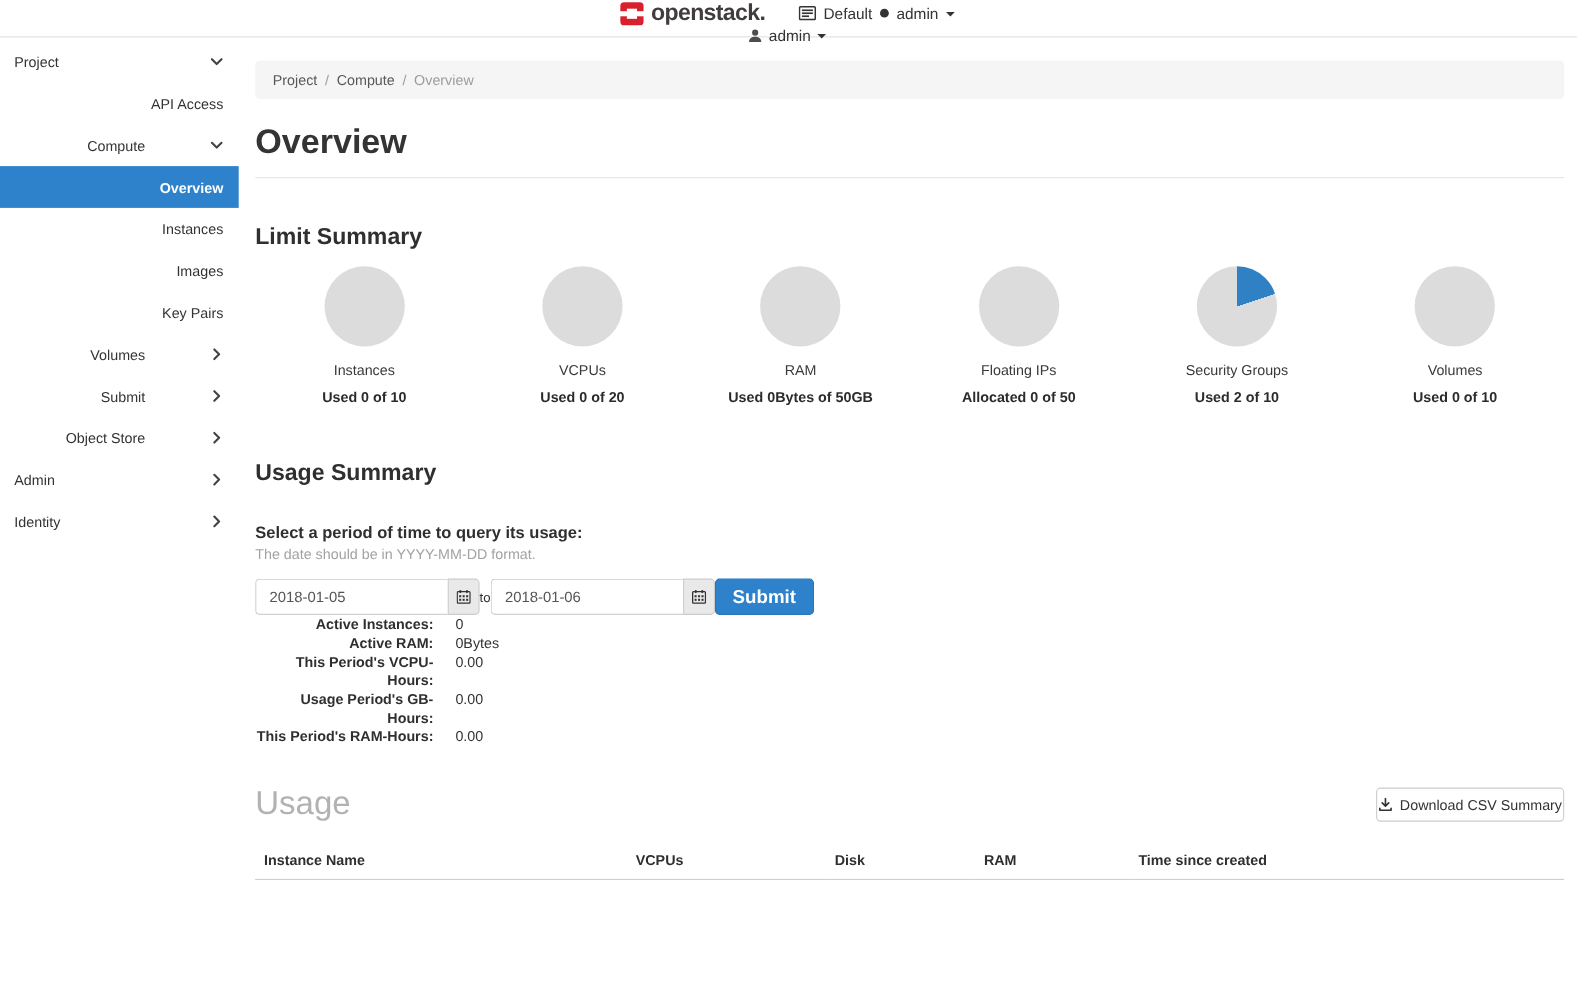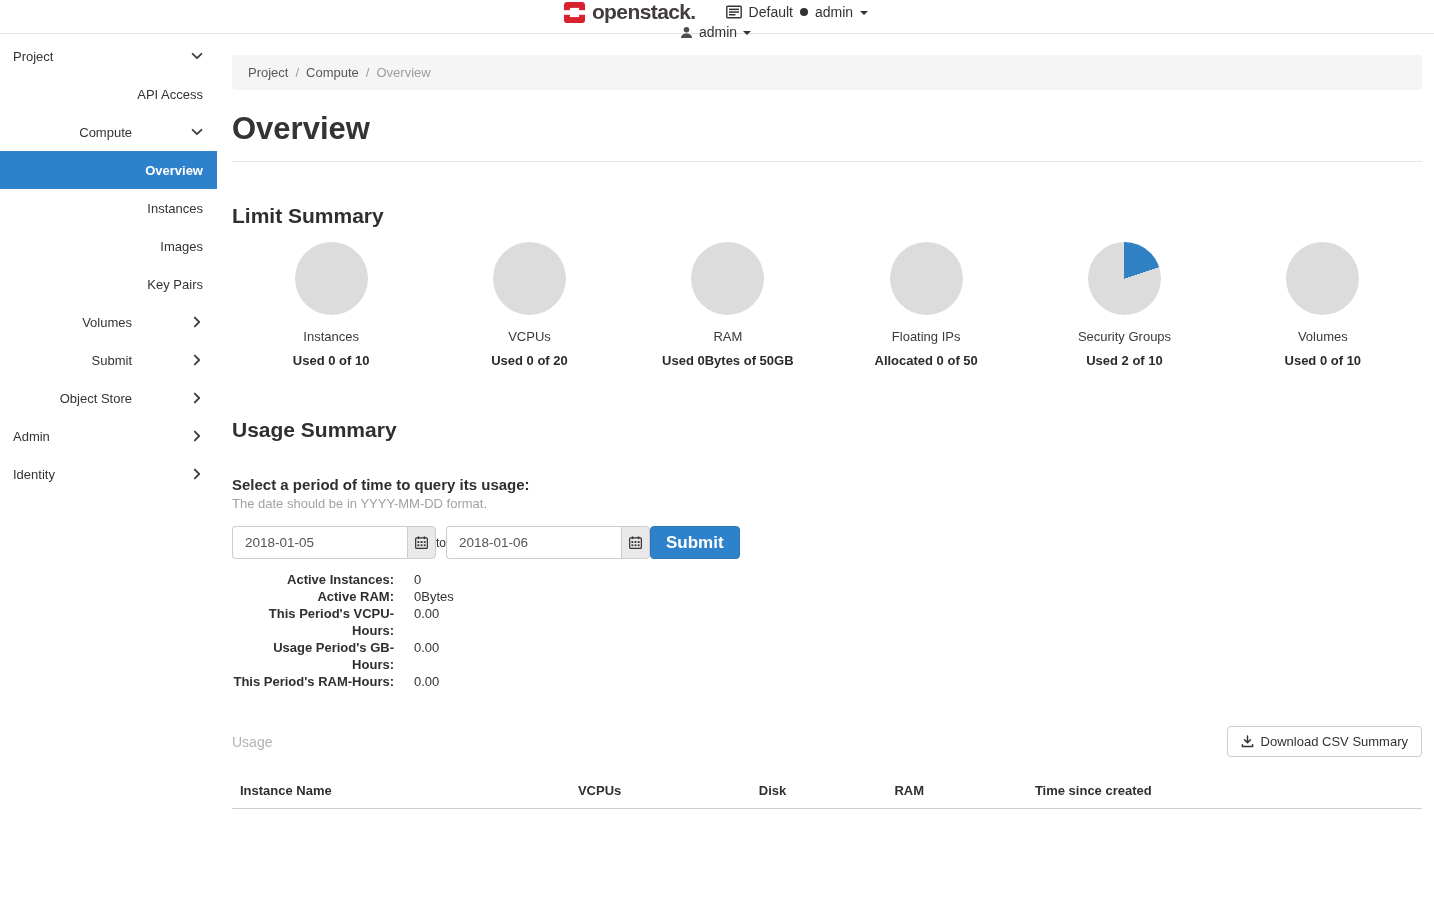--- a/index.html
+++ b/index.html
@@ -70,30 +70,30 @@
   .addon {
     width: 29px; height: 33px; display: flex; align-items: center; justify-content: center;
     background: #e9e9e9; border: 1px solid #ccc; border-radius: 0 4px 4px 0; cursor: pointer; color: #333;
   }
   .to-label { font-size: 12px; }
   .submit-btn {
     height: 33px; padding: 0 15px; background: #2e82cc; border: 1px solid #2a76b9;
     border-radius: 4px; color: #fff; font-size: 17px; font-weight: 700; cursor: pointer;
     font-family: "Liberation Sans", sans-serif;
   }
-  .stats { margin-top: 12px; font-size: 13px; }
+  .stats { font-size: 13px; }
   .stat-row { display: flex; line-height: 17px; }
   .stat-label { width: 162px; text-align: right; font-weight: 700; color: #2f2f2f; }
   .stat-value { margin-left: 20px; }
   
   .usage-header { display: flex; align-items: center; justify-content: space-between; margin-top: 36px; }
-  .usage-title { font-size: 14px; color: #b2b2b2; font-weight: 400; }
+  .usage-title { font-size: 30px; color: #b2b2b2; font-weight: 400; }
   .download-btn {
     display: flex; align-items: center; gap: 7px; background: #fff; border: 1px solid #ccc;
-    border-radius: 4px; padding: 7px 13px; font-size: 13px; color: #333; cursor: pointer;
+    border-radius: 4px; padding: 7px 1px; font-size: 13px; color: #333; cursor: pointer;
     font-family: "Liberation Sans", sans-serif;
   }
   table.usage-table { width: 100%; border-collapse: collapse; margin-top: 16px; font-size: 13px; }
   .usage-table th {
     text-align: left; font-weight: 700; color: #2f2f2f;
     padding: 10px 8px; border-bottom: 1px solid #cfcfcf;
   }
   .icon-svg { display: block; }
 </style>
 </head>

